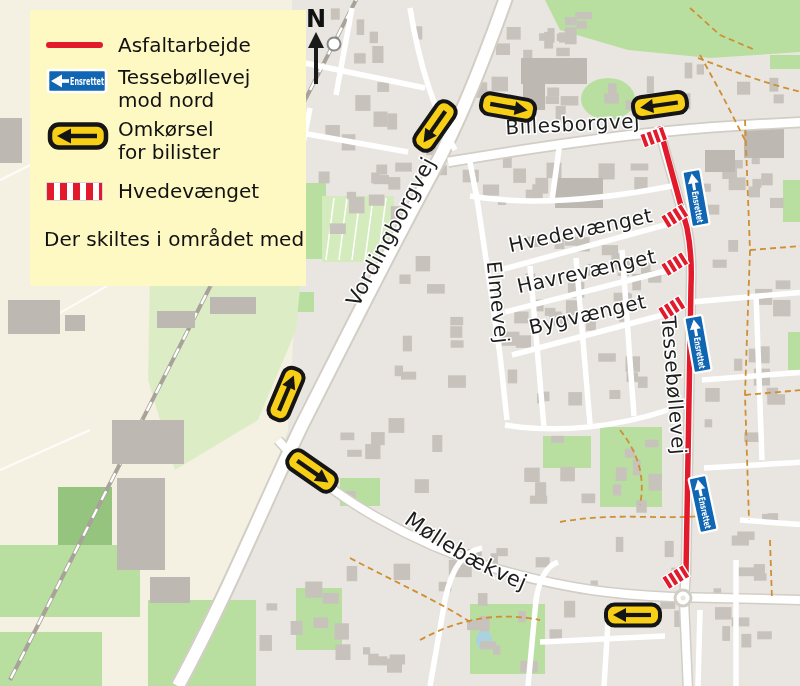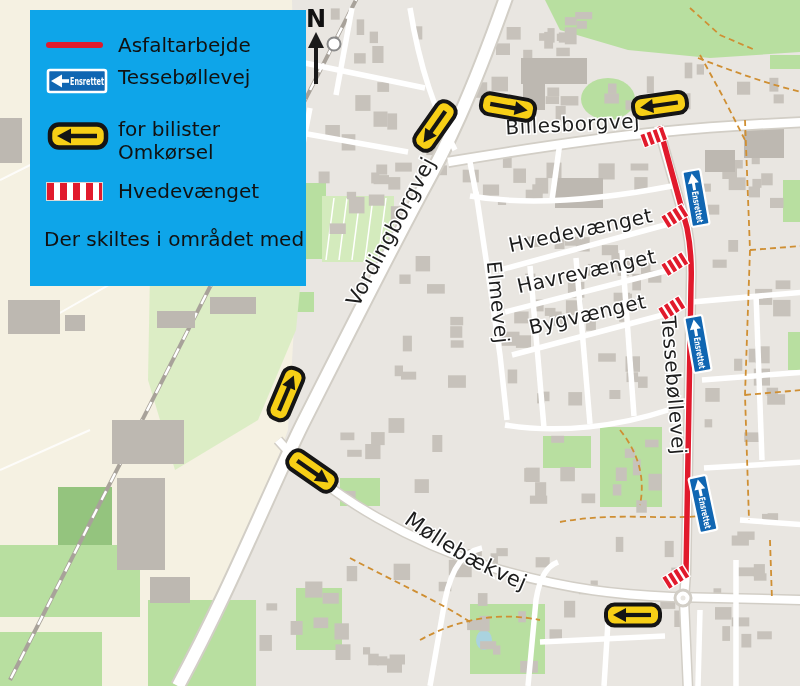--- a/index.html
+++ b/index.html
@@ -13,21 +13,21 @@
   
   .lbl{
     font-family:"DejaVu Sans","Liberation Sans",sans-serif;
     font-size:20px;fill:#1d1d1d;stroke:#ffffff;stroke-width:3px;
     paint-order:stroke;text-anchor:middle;letter-spacing:.5px;
   }
   .lbl-big{font-size:21px;}
   
   .legend{
     position:absolute;left:30px;top:10px;width:276px;height:276px;
-    background:#0ea5e9;color:#111;z-index:30;
+    background:#fef9c3;color:#111;z-index:30;
   }
   .lg-row{position:absolute;left:0;width:276px;}
   .lg-ic{position:absolute;left:16px;width:66px;display:flex;justify-content:flex-start;}
   .lg-lab{position:absolute;left:88px;font-size:20px;line-height:23px;color:#111;}
   .red-line{display:inline-block;width:57px;height:6px;border-radius:3px;background:var(--roadwork_red,#e11a2c);}
   .stripe-swatch{
     width:57px;height:19px;border:1px solid #d8d8d8;box-sizing:border-box;
     background:repeating-linear-gradient(90deg,var(--roadwork_red,#e11a2c) 0 7px,#ffffff 7px 13px);
   }
   .lg-note{position:absolute;left:14px;font-size:20px;line-height:26px;color:#111;}
@@ -463,34 +463,35 @@
     <span class="lg-ic" style="top:2px">
       <svg width="62" height="26" viewBox="-31 -13 62 26">
         <rect x="-29" y="-11" width="58" height="22" rx="2" style="fill:var(--oneway_blue,#1066b2)" stroke="#ffffff" stroke-width="2.6"></rect>
         <polygon points="-26,0 -15,-6.5 -15,6.5" fill="#ffffff"></polygon>
         <path d="M -16 0 H -8" stroke="#ffffff" stroke-width="3.6"></path>
         <text x="-7" y="4" font-size="11" font-weight="bold" fill="#ffffff" textLength="34" lengthAdjust="spacingAndGlyphs">Ensrettet</text>
       </svg>
     </span>
     <span class="lg-lab">
       <div>Tessebøllevej</div>
+      <div>mod nord</div>
     </span>
   </div>
 
   <div class="lg-row" style="top:108px">
     <span class="lg-ic" style="top:2px">
       <svg width="64" height="32" viewBox="-32 -16 64 32">
         <rect x="-28" y="-11.5" width="56" height="23" rx="9" style="fill:var(--detour_yellow,#f7cf16);stroke:var(--detour_outline,#151515)" stroke-width="4.5"></rect>
         <path d="M -9 0 H 19" style="stroke:var(--detour_outline,#151515)" stroke-width="4.5"></path>
         <polygon points="-21,0 -7,-7.5 -7,7.5" style="fill:var(--detour_outline,#151515)"></polygon>
       </svg>
     </span>
     <span class="lg-lab">
+      <div>Omkørsel</div>
       <div>for bilister</div>
-      <div>Omkørsel</div>
     </span>
   </div>
 
   <div class="lg-row" style="top:170px">
     <span class="lg-ic" style="top:2px">
         <span class="stripe-swatch"></span>
       </span>
     <span class="lg-lab">Hvedevænget</span>
   </div>
 

